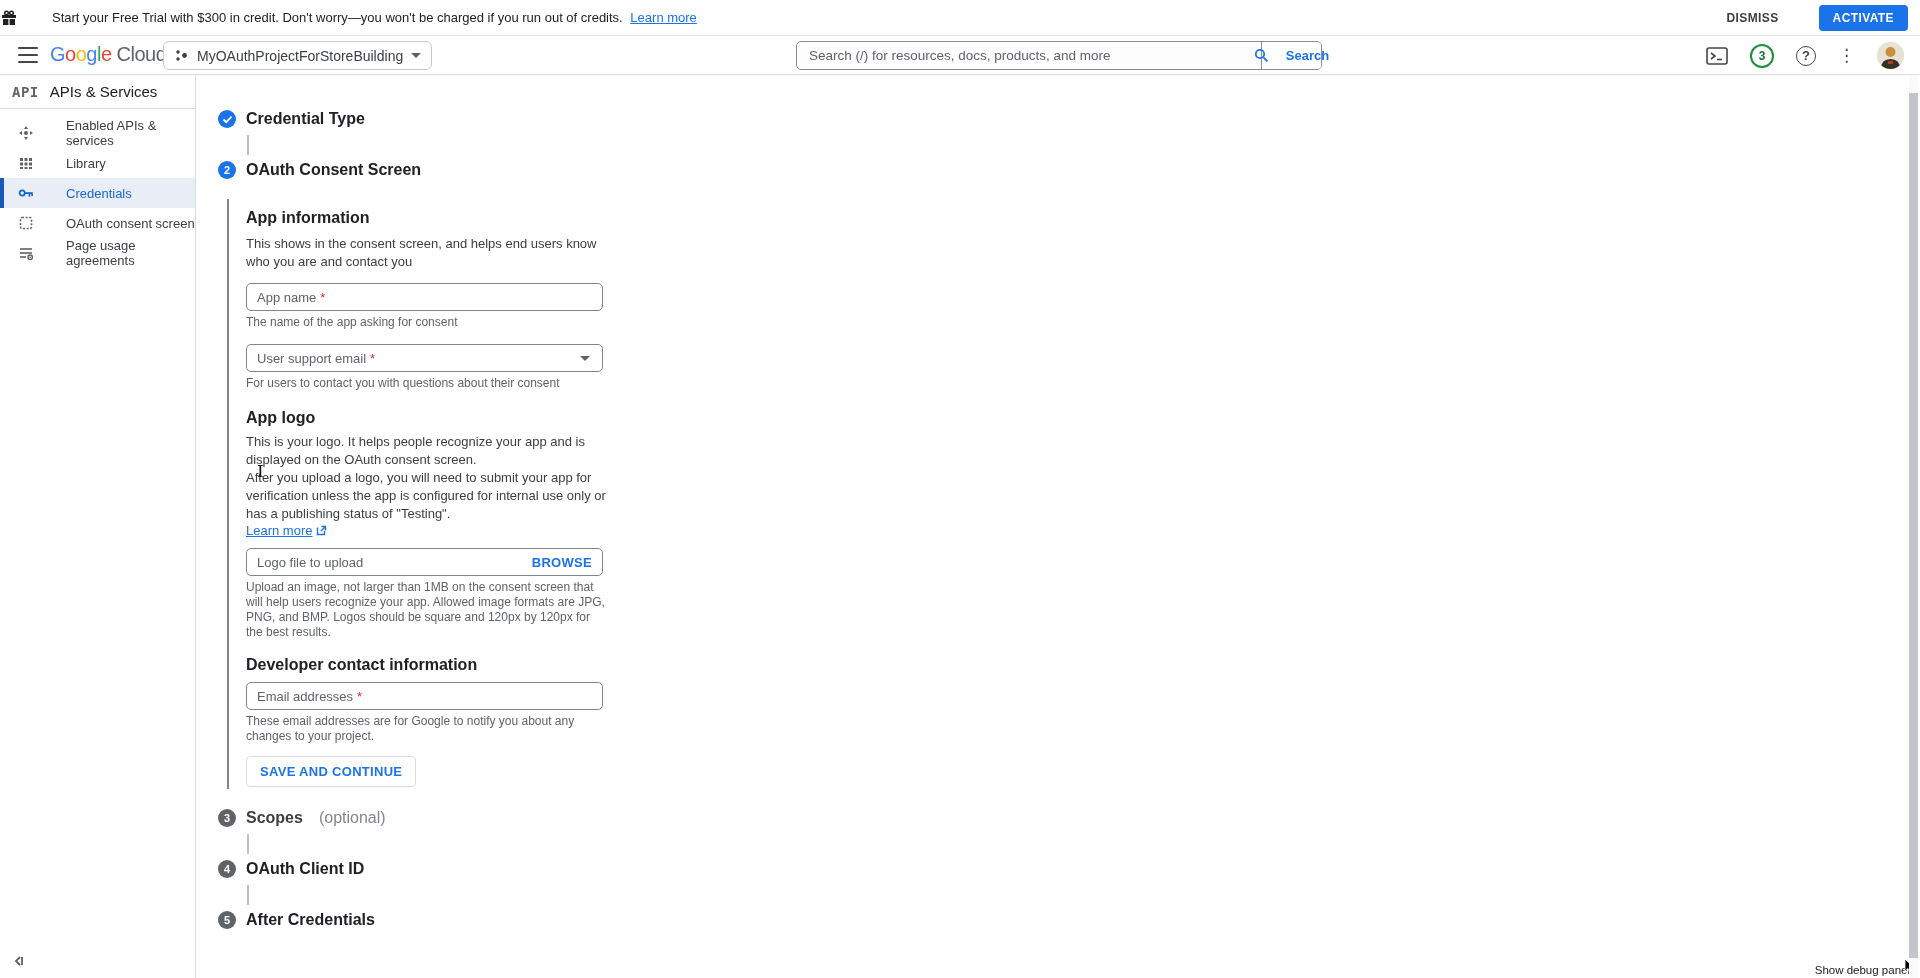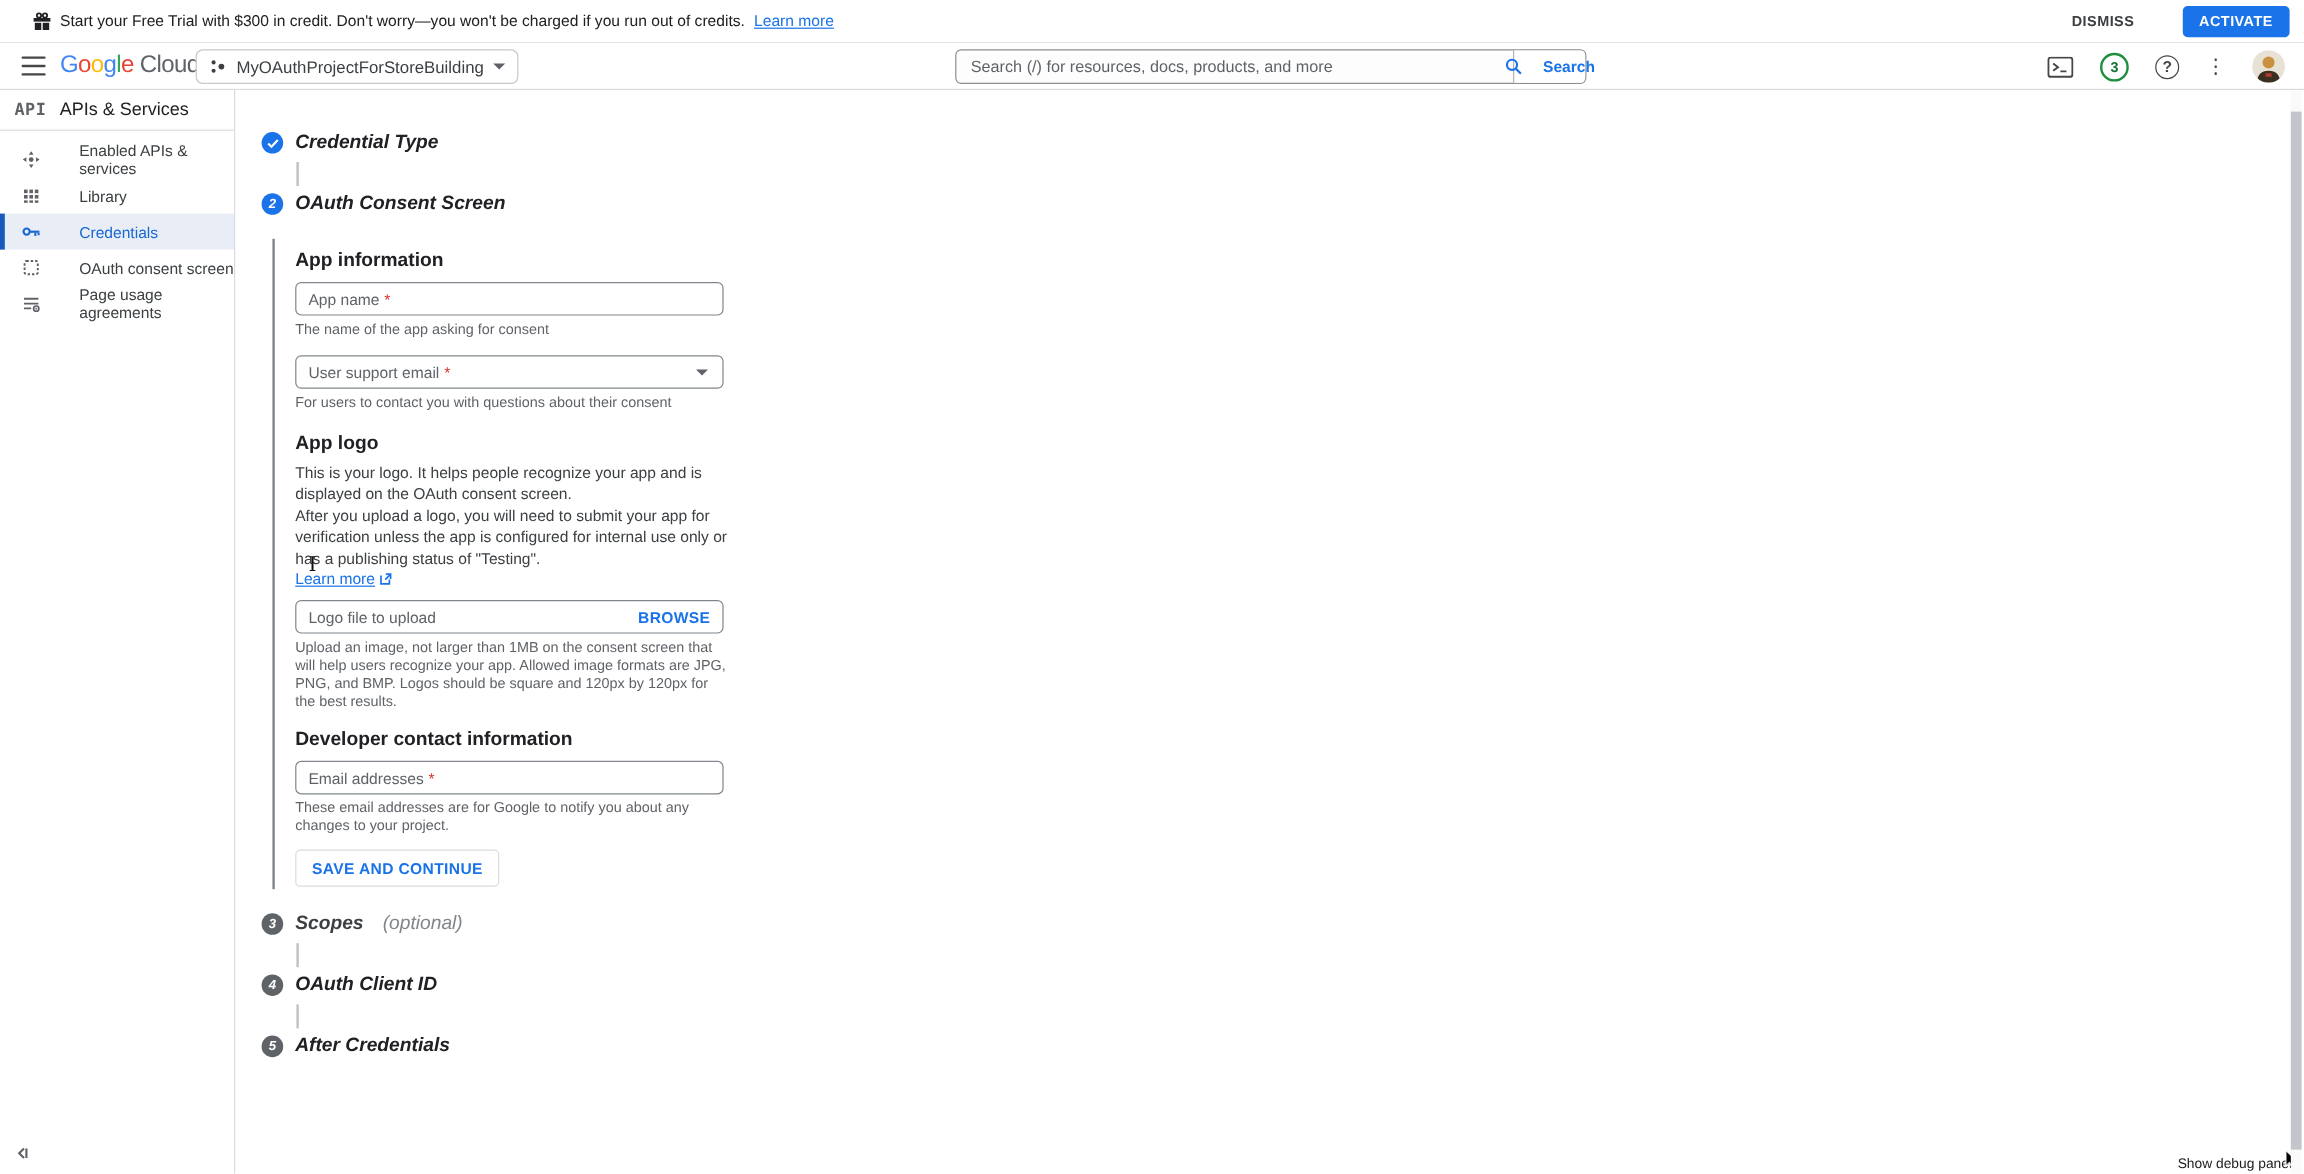--- a/index.html
+++ b/index.html
@@ -1,20 +1,20 @@
 <!DOCTYPE html>
 <html><head>
 <meta charset="utf-8">
 <style>
   * { margin:0; padding:0; box-sizing:border-box; }
   html,body { width:1920px; height:978px; overflow:hidden; background:#fff;
     font-family:"Liberation Sans","DejaVu Sans",sans-serif; color:#202124; }
   .banner { position:absolute; left:0; top:0; width:1920px; height:36px;
     background:#fff; border-bottom:1px solid #e3e5e8; display:flex; align-items:center; }
-  .banner-left { display:flex; align-items:center; gap:6px; padding-left:26px; font-size:13px; color:#202124; }
+  .banner-left { display:flex; align-items:center; gap:34px; padding-left:0; font-size:13px; color:#202124; }
   .banner a.learnmore { color:#1a73e8; text-decoration:underline; margin-left:4px; cursor:pointer; }
   .banner-right { margin-left:auto; display:flex; align-items:center; gap:30px; padding-right:12px; }
   .btn-dismiss { font-size:12px; font-weight:700; letter-spacing:.4px; color:#3c4043; background:none; border:none; padding:6px 10px; cursor:pointer; }
   .btn-activate { font-size:12px; font-weight:700; letter-spacing:.4px; color:#fff; background:#1a73e8; border:none; border-radius:4px; padding:6px 14px; height:26px; cursor:pointer; }
 
   .header { position:absolute; left:0; top:36px; width:1920px; height:39px; background:#fff; border-bottom:1px solid #dadce0; }
   .hamburger { position:absolute; left:18px; top:11px; width:20px; height:16px; display:flex; flex-direction:column; justify-content:space-between; cursor:pointer; }
   .hamburger span { display:block; height:2px; background:#444746; border-radius:1px; }
   .logo { position:absolute; left:50px; top:7px; font-size:20px; letter-spacing:-.5px; display:flex; gap:5px; }
   .logo .cloud { color:#5f6368; }
@@ -42,21 +42,21 @@
   .sb-list { padding-top:9px; }
   .sb-item { height:30px; display:flex; align-items:center; gap:32px; padding-left:18px; font-size:13px; color:#3c4043; cursor:pointer; position:relative; }
   .sb-item svg { flex:0 0 16px; }
   .sb-item.sel { background:#e9edf6; color:#1967d2; }
   .sb-item.sel::before { content:""; position:absolute; left:0; top:0; width:4px; height:30px; background:#185abc; }
 
   .main { position:absolute; left:197px; top:75px; width:1723px; height:903px; background:#fff; }
   .page-title-row { height:34px; border-bottom:1px solid #dadce0; display:flex; align-items:center; padding-left:11px; }
   .page-title { font-size:16px; color:#202124; }
   .steps { padding:35px 0 0 21px; }
-  .step-row { display:flex; align-items:flex-end; gap:10px; height:18px; cursor:pointer;font-style:italic; }
+  .step-row { display:flex; align-items:flex-end; gap:10px; height:18px; cursor:pointer; }
   .step-circle { width:18px; height:18px; border-radius:50%; display:flex; align-items:center; justify-content:center;
     color:#fff; font-size:11px; font-weight:700; flex:0 0 18px; }
   .c-blue { background:#1a73e8; } .c-gray { background:#5f6368; }
   .step-label { font-size:16px; font-weight:700; color:#202124; }
   .step-suffix { font-size:16px; font-weight:400; color:#80868b; margin-left:6px; }
   .connector { width:2px; height:20px; background:#bdc1c6; margin:7px 0 6px 29px; }
   .step-content { margin:20px 0 20px 9px; border-left:2px solid #80868b; padding:10px 0 2px 17px; width:400px; }
   .sec-h { font-size:16px; font-weight:700; color:#202124; margin-bottom:8px; }
   .para { font-size:13px; color:#3c4043; line-height:18px; width:368px; margin-bottom:12px; }
   .para2 { margin-bottom:0; }
@@ -235,20 +235,21 @@
     </div>
     <div class="connector"></div>
 
     <div class="step-row">
       <span class="step-circle c-blue">2</span>
       <span class="step-label">OAuth Consent Screen</span>
     </div>
 
     <div class="step-content">
       <div class="sec-h">App information</div>
+      <div class="para">This shows in the consent screen, and helps end users know who you are and contact you</div>
 
       <div class="grp-appname">
         <div class="field">
           <span>App name</span>
           <span class="req">*</span>
         </div>
         <div class="helper">The name of the app asking for consent</div>
       </div>
 
       <div class="grp-email">

